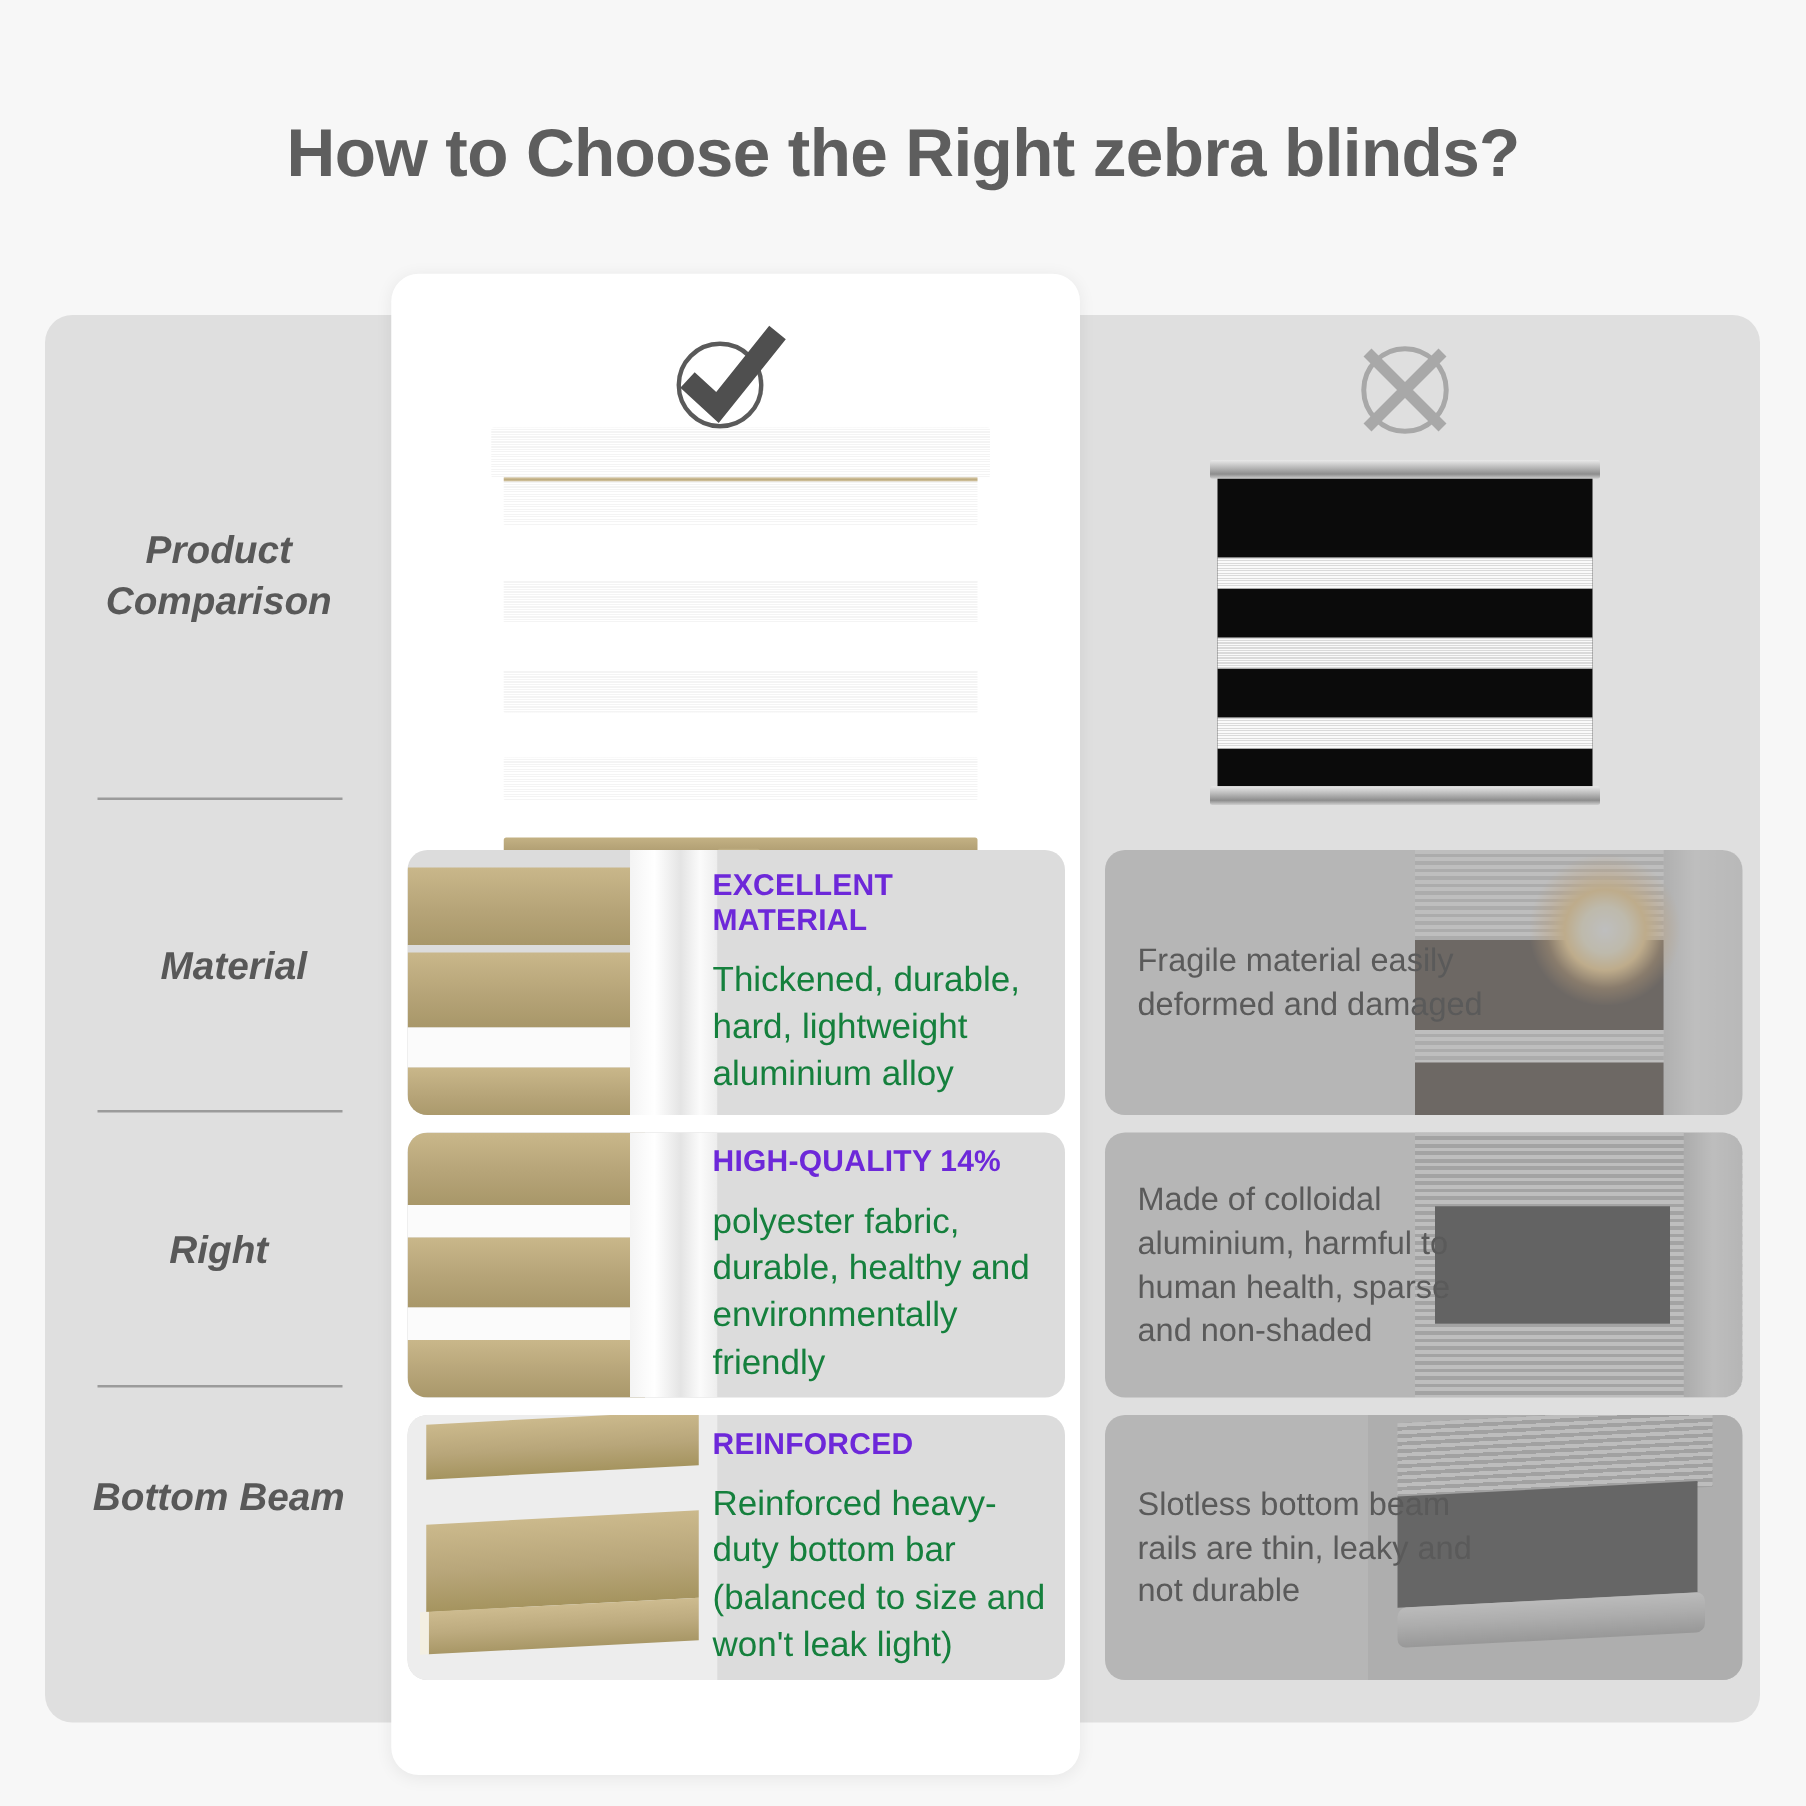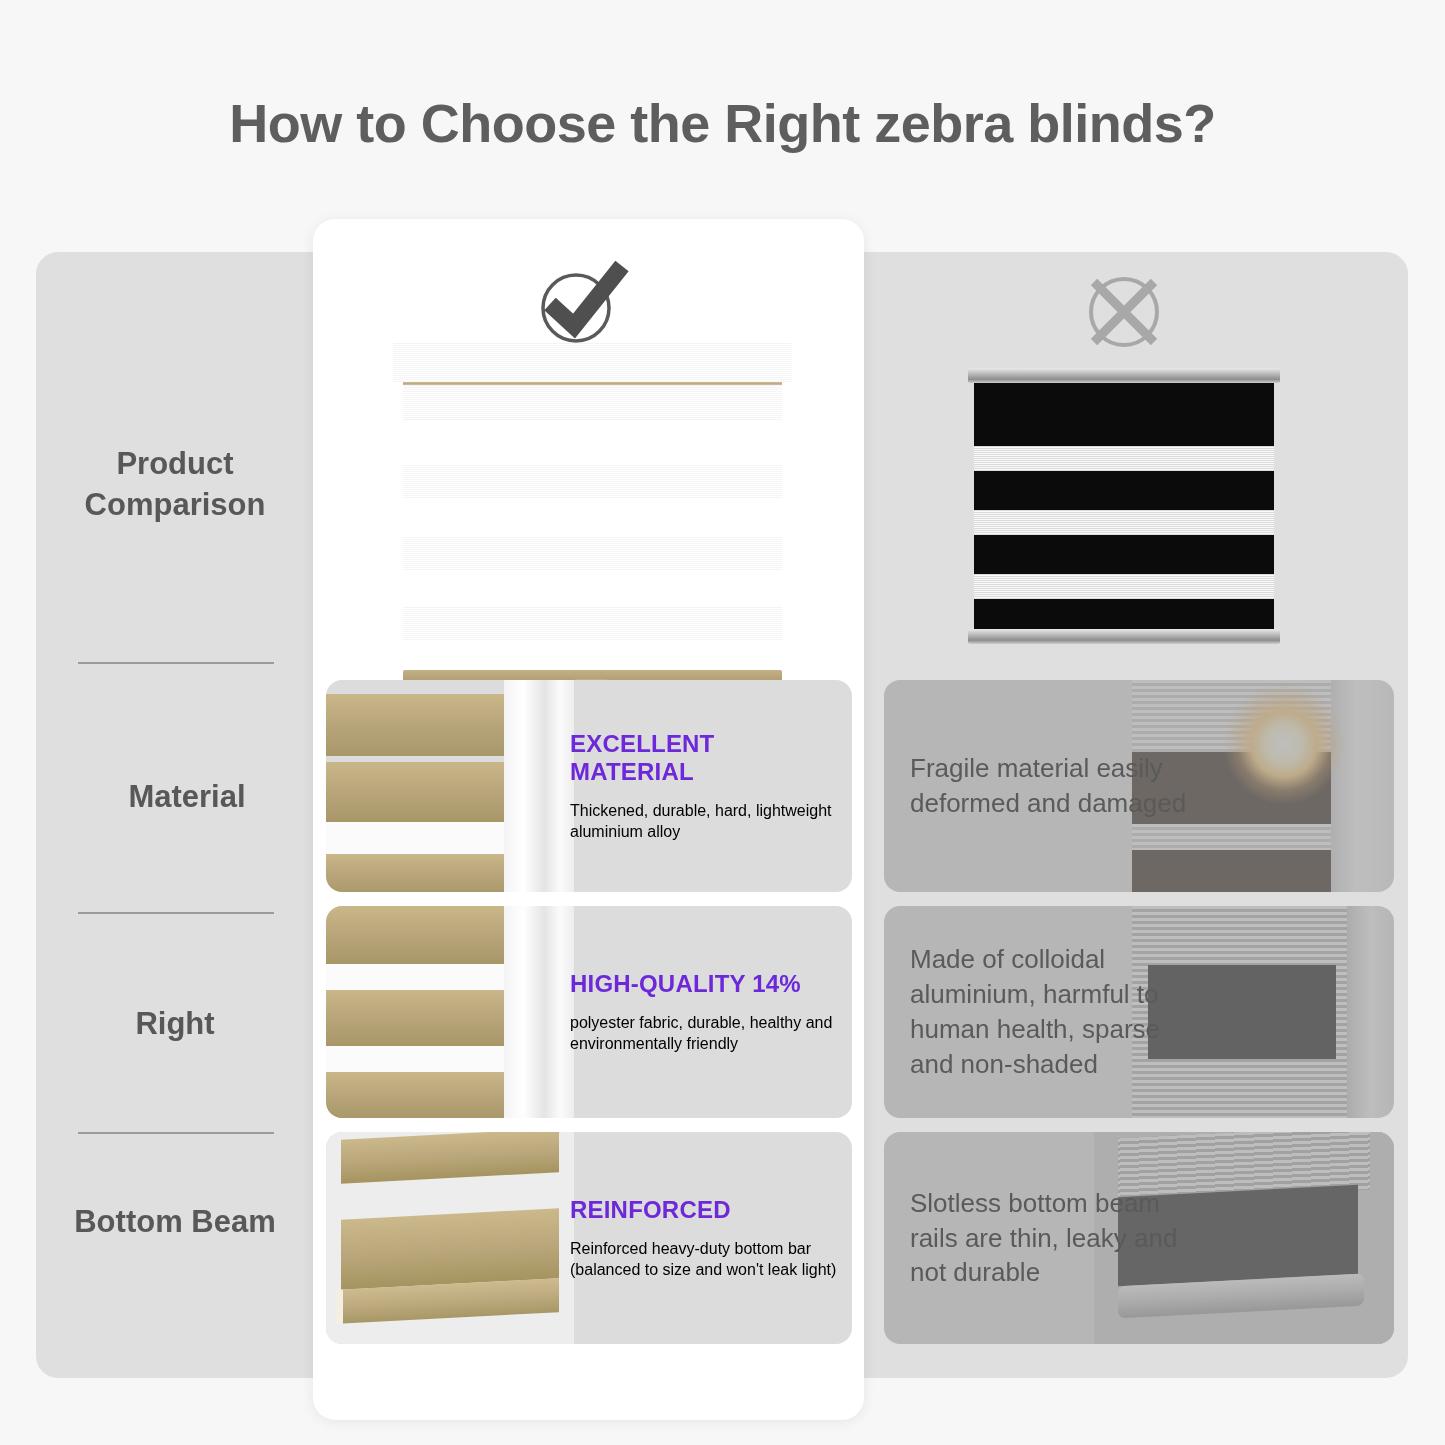--- a/index.html
+++ b/index.html
@@ -23,22 +23,22 @@
   
   .base-panel {
     position: absolute; left: 36px; top: 252px;
     width: 1372px; height: 1126px;
     background: #dfdfdf;
     border-radius: 22px;
   }
 
   
   .label-col {
-    position: absolute; left: 36px; top: 264px;
-    width: 278px; height: 1126px;
+    position: absolute; left: 36px; top: 240px;
+    width: 278px; height: 1126px; font-style: italic;
   }
   .row-label {
     position: absolute; left: 0; width: 278px;
     text-align: center;
     font-size: 31px; font-weight: bold; color: #585858;
     line-height: 1.32;
   }
   .rl-0 { top: 180px; }
   .rl-1 { top: 513px; padding-left: 24px; }
   .rl-2 { top: 740px; }
@@ -135,21 +135,21 @@
   .row-c { top: 1132px; height: 212px; }
 
   .fc-text-left {
     position: absolute; left: 244px; top: 0; right: 14px; height: 100%;
     display: flex; flex-direction: column; justify-content: center;
   }
   .fc-head {
     font-size: 24px; font-weight: bold; color: #6d28d9;
     letter-spacing: 0.2px; margin-bottom: 14px;
   }
-  .fc-body { font-size: 16px; color: #000000; line-height: 1.34; }
+  .fc-body { font-size: 28px; color: #15803d; line-height: 1.34; }
 
   .fc-text-right {
     position: absolute; left: 26px; top: 0; width: 290px; height: 100%;
     display: flex; align-items: center;
     font-size: 26px; font-weight: normal; color: #5a5a5a; line-height: 1.34;
     z-index: 4;
   }
 
   
   .photo-left { position: absolute; left: 0; top: 0; width: 248px; height: 100%; overflow: hidden; }

